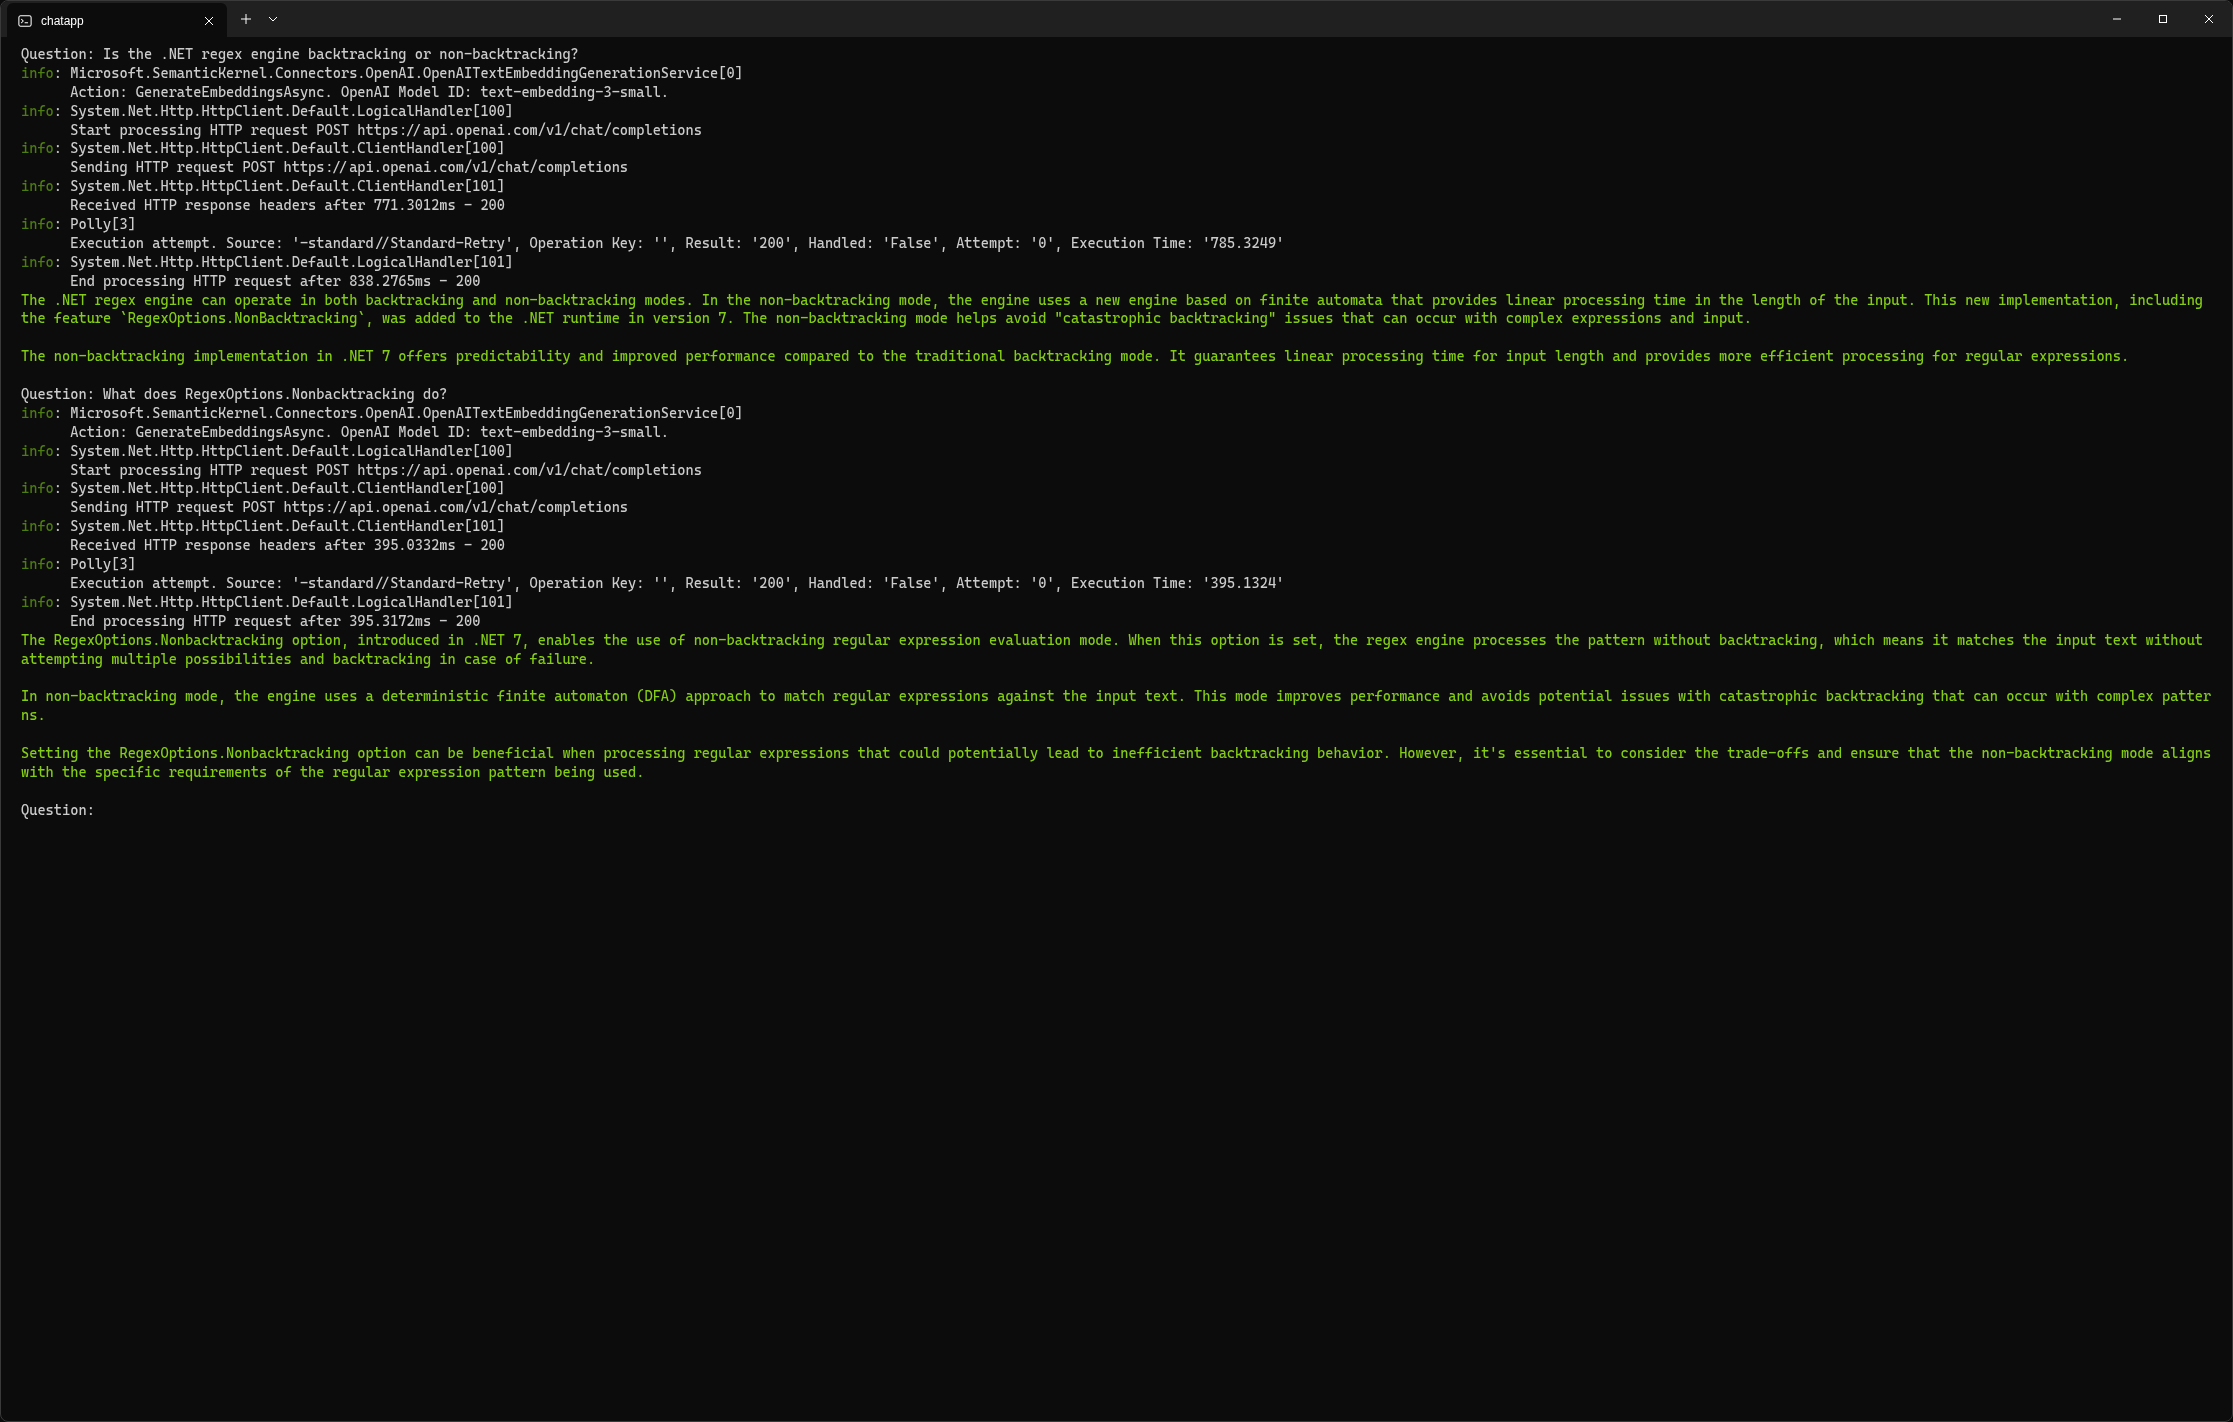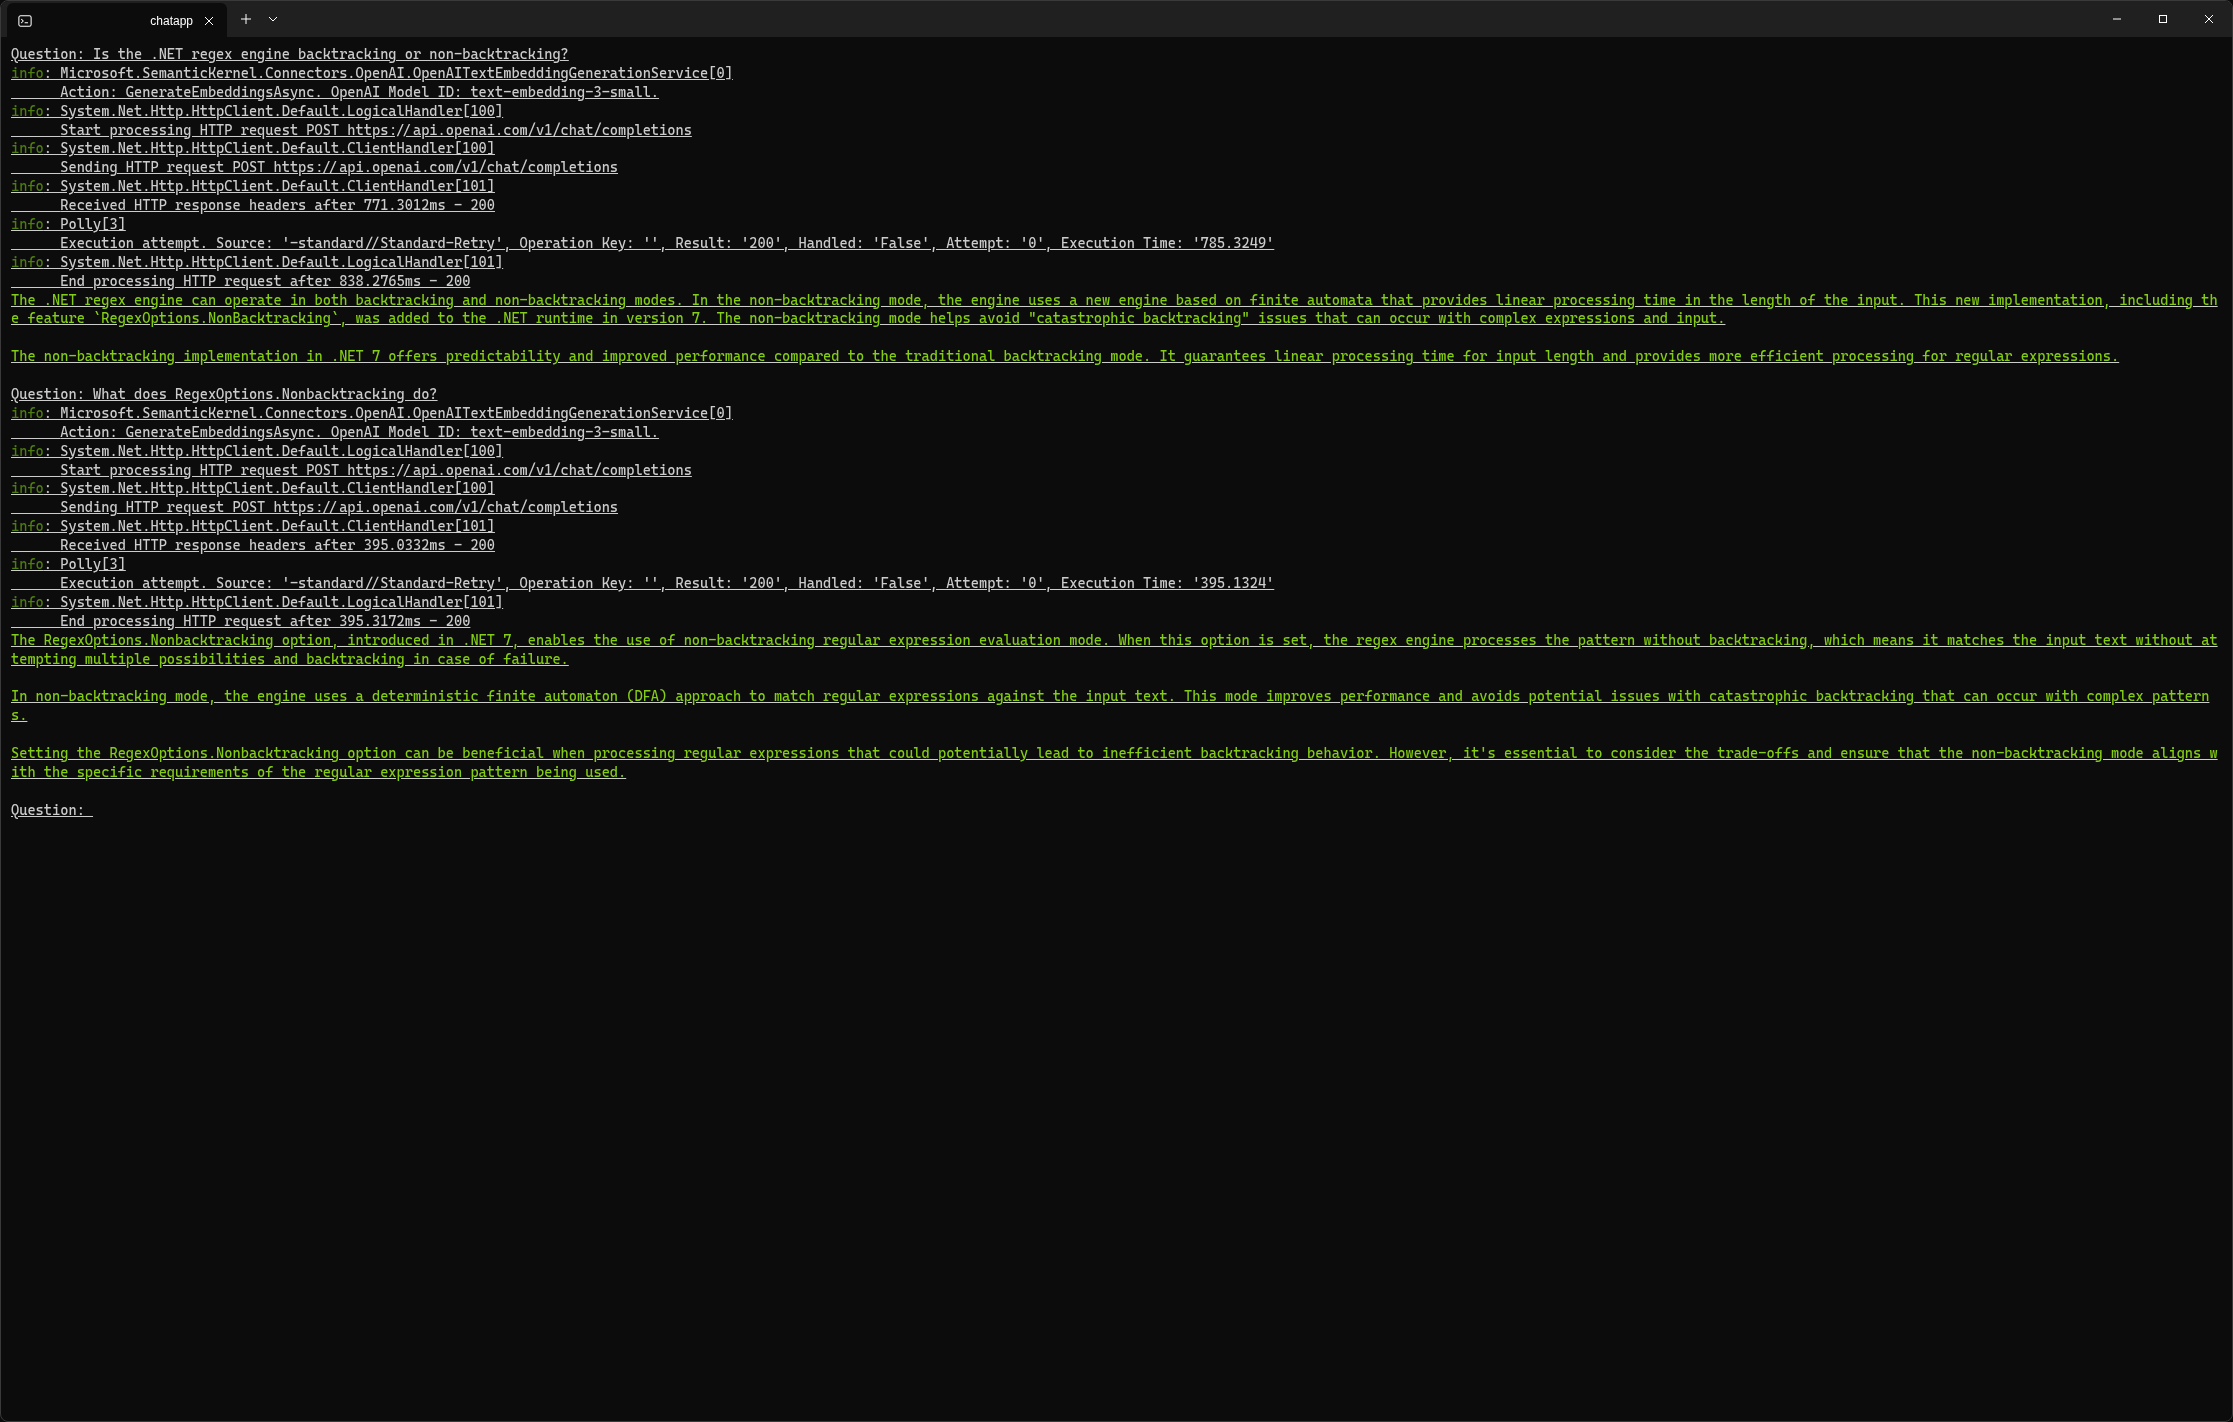--- a/index.html
+++ b/index.html
@@ -36,21 +36,20 @@
       width: 220px;
       background: #0c0c0c;
       display: flex;
       align-items: center;
       padding: 0 10px;
       gap: 8px;
       border-top-left-radius: 6px;
       border-top-right-radius: 6px;
       margin-top: 4px;
       margin-left: 6px;
-      text-align: right;
     }
     .tab-icon {
       width: 16px;
       height: 16px;
       display: flex;
       align-items: center;
       justify-content: center;
     }
     .tab-title {
       color: #ffffff;
@@ -98,26 +97,25 @@
       width: 46px;
       height: 36px;
       display: flex;
       align-items: center;
       justify-content: center;
       color: #ffffff;
       cursor: pointer;
     }
     .terminal {
       flex: 1;
-      padding: 8px 10px;
+      padding: 8px 20px;
       overflow-y: auto;
       line-height: 1.35;
       white-space: pre-wrap;
       word-break: break-all;
-      text-decoration: underline;
     }
     .line {
       display: block;
     }
     .info {
       color: #4d7c0f;
     }
     .answer {
       color: #84cc16;
     }

